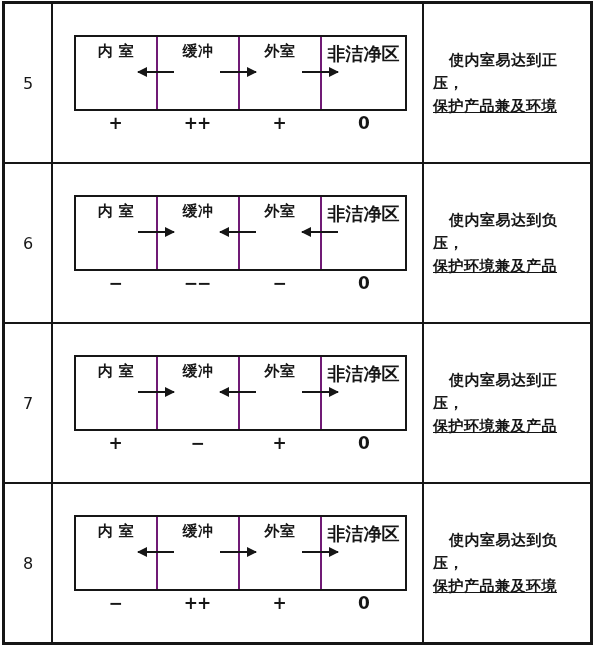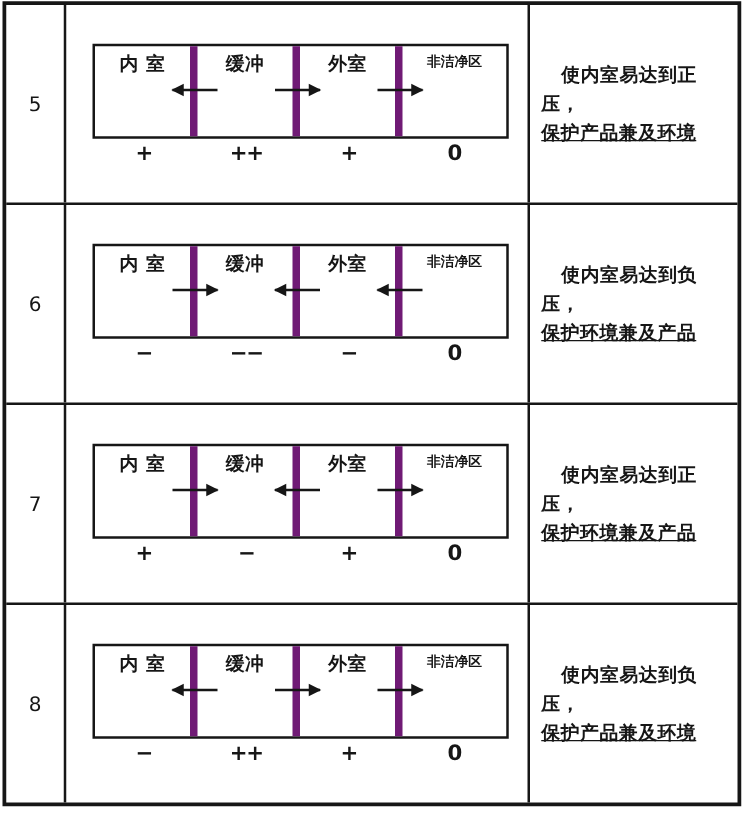--- a/index.html
+++ b/index.html
@@ -53,33 +53,33 @@
   
   .box {
     position: absolute; left: 21px; top: 31px;
     width: 329px; height: 72px;
     border: 2px solid #161616;
     display: flex;
     background: #ffffff;
   }
   .cell {
     box-sizing: border-box;
-    border-right: 6px solid #701a75;
+    border-right: 2px solid #701a75;
     width: 82px;
     display: flex; justify-content: center; align-items: flex-start;
   }
   .cell:last-child { border-right: none; width: auto; flex: 1; }
   .cell-label {
     font-weight: bold;
     font-size: 15px;
     margin-top: 5px;
     white-space: nowrap;
     letter-spacing: 0.5px;
   }
-  .cell:last-child .cell-label { font-size: 11px; letter-spacing: 0; text-align: center; }
+  .cell:last-child .cell-label { font-size: 18px; letter-spacing: 0; text-align: center; }
 
   
   .arrow {
     position: absolute;
     top: 67px;
     width: 36px; height: 2px;
     background: #161616;
   }
   .arrow::after {
     content: '';

